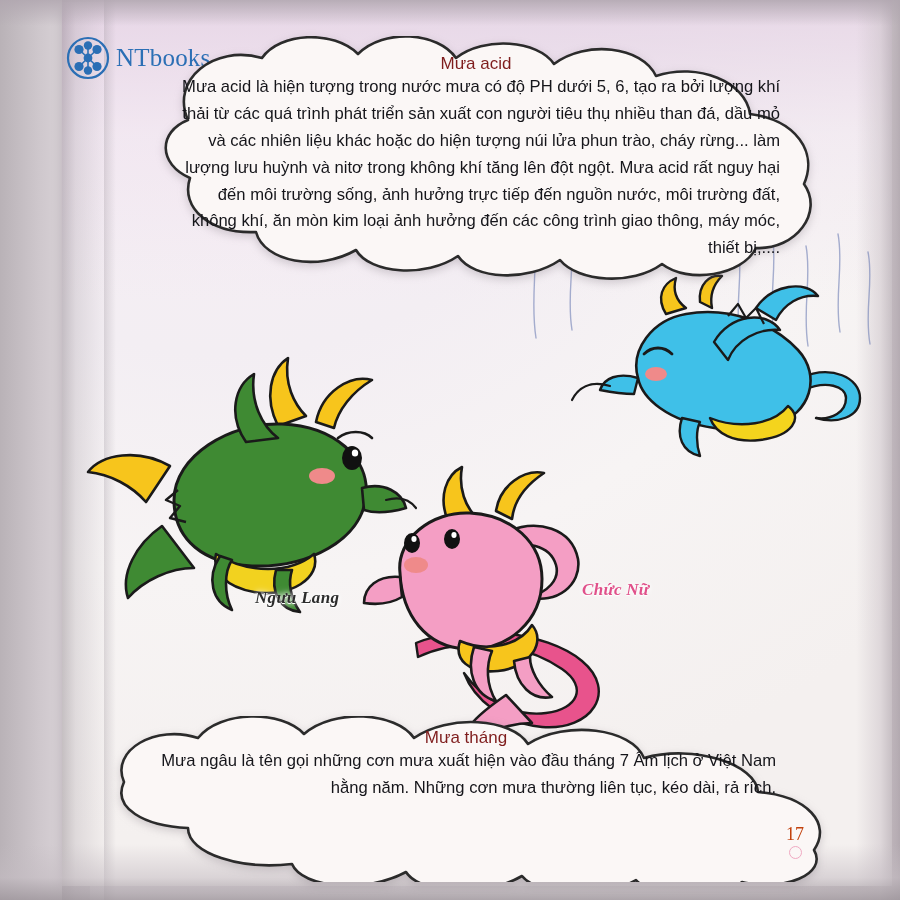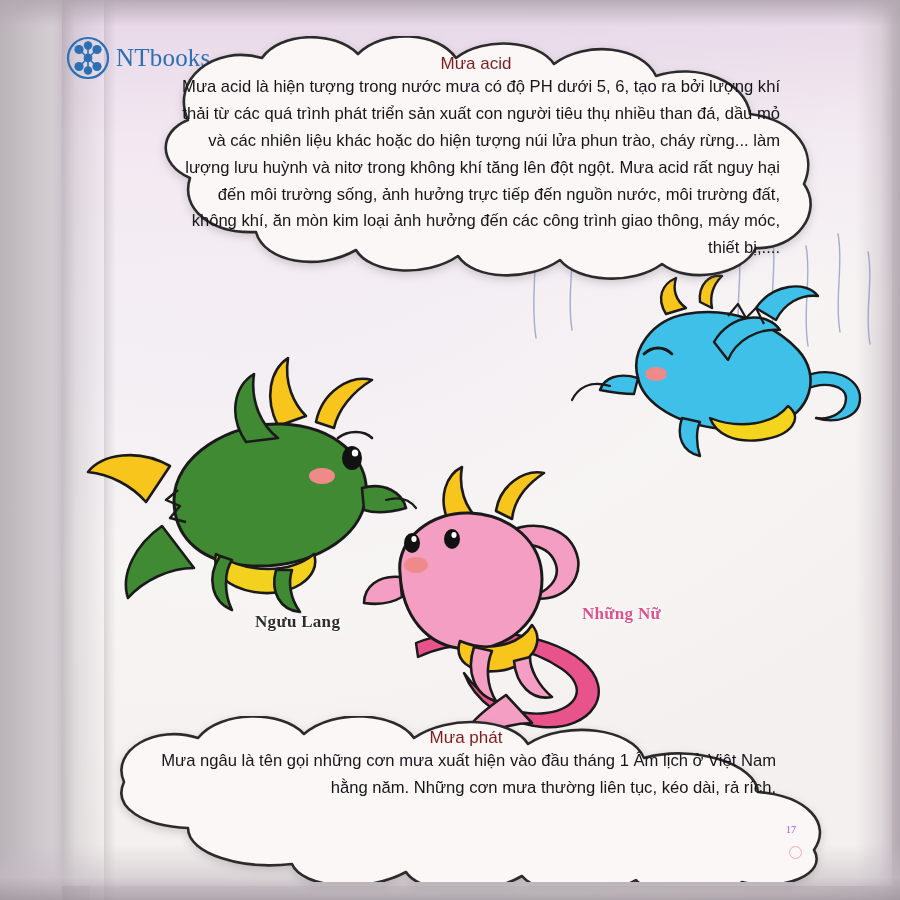--- a/index.html
+++ b/index.html
@@ -125,36 +125,36 @@
   #cloud-ngau {
     left: 66px; top: 716px;
     width: 800px; height: 166px;
   }
   #cloud-ngau .cloud-content { padding: 12px 90px 0 90px; }
 
   
   .name-label {
     position: absolute;
     font-family: "Liberation Serif", serif;
+    font-style: italic;
     font-weight: bold;
     font-size: 17px;
     letter-spacing: .3px;
     text-shadow: 0 0 5px #fff, 0 0 9px #fff, 0 1px 0 #fff;
-    margin-top: 24px;
   }
   #label-nguu-lang { left: 255px; top: 588px; color: #2c2c2c; }
   #label-chuc-nu  { left: 582px; top: 580px; color: #e0508a; }
 
   
   .page-number {
     position: absolute;
     left: 786px; top: 824px;
     font-family: "Liberation Serif", serif;
-    font-size: 10px;
-    color: #8b5cf6;
+    font-size: 18px;
+    color: #c2410c;
   }
   .page-number-dot {
     position: absolute;
     left: 789px; top: 846px;
     width: 11px; height: 11px;
     border-radius: 50%;
     border: 1.6px solid #f0a9c2;
   }
 
   
@@ -349,24 +349,24 @@
         C 742 80, 766 108, 748 134
         C 762 158, 718 176, 676 166
         C 650 186, 588 184, 570 164
         C 536 184, 472 180, 456 160
         C 418 182, 354 178, 340 156
         C 300 178, 236 172, 226 148
         C 176 154, 122 138, 122 112
         C 78 110, 46 92, 58 66 Z" fill="#fbf7f6" stroke="#2b2b2b" stroke-width="2.6" stroke-linejoin="round"></path>
     </svg>
     <div class="cloud-content">
-      <div class="cloud-title">Mưa phát</div>
-      <div class="cloud-body">Mưa ngâu là tên gọi những cơn mưa xuất hiện vào đầu tháng 1 Âm lịch ở Việt Nam hằng năm. Những cơn mưa thường liên tục, kéo dài, rả rích.</div>
+      <div class="cloud-title">Mưa tháng</div>
+      <div class="cloud-body">Mưa ngâu là tên gọi những cơn mưa xuất hiện vào đầu tháng 7 Âm lịch ở Việt Nam hằng năm. Những cơn mưa thường liên tục, kéo dài, rả rích.</div>
     </div>
   </div>
 
   <div class="name-label" id="label-nguu-lang">Ngưu Lang</div>
-  <div class="name-label" id="label-chuc-nu">Những Nữ</div>
+  <div class="name-label" id="label-chuc-nu">Chức Nữ</div>
 
   <div class="page-number">17</div>
   <div class="page-number-dot"></div>
 
 </div>
 
 </body></html>

